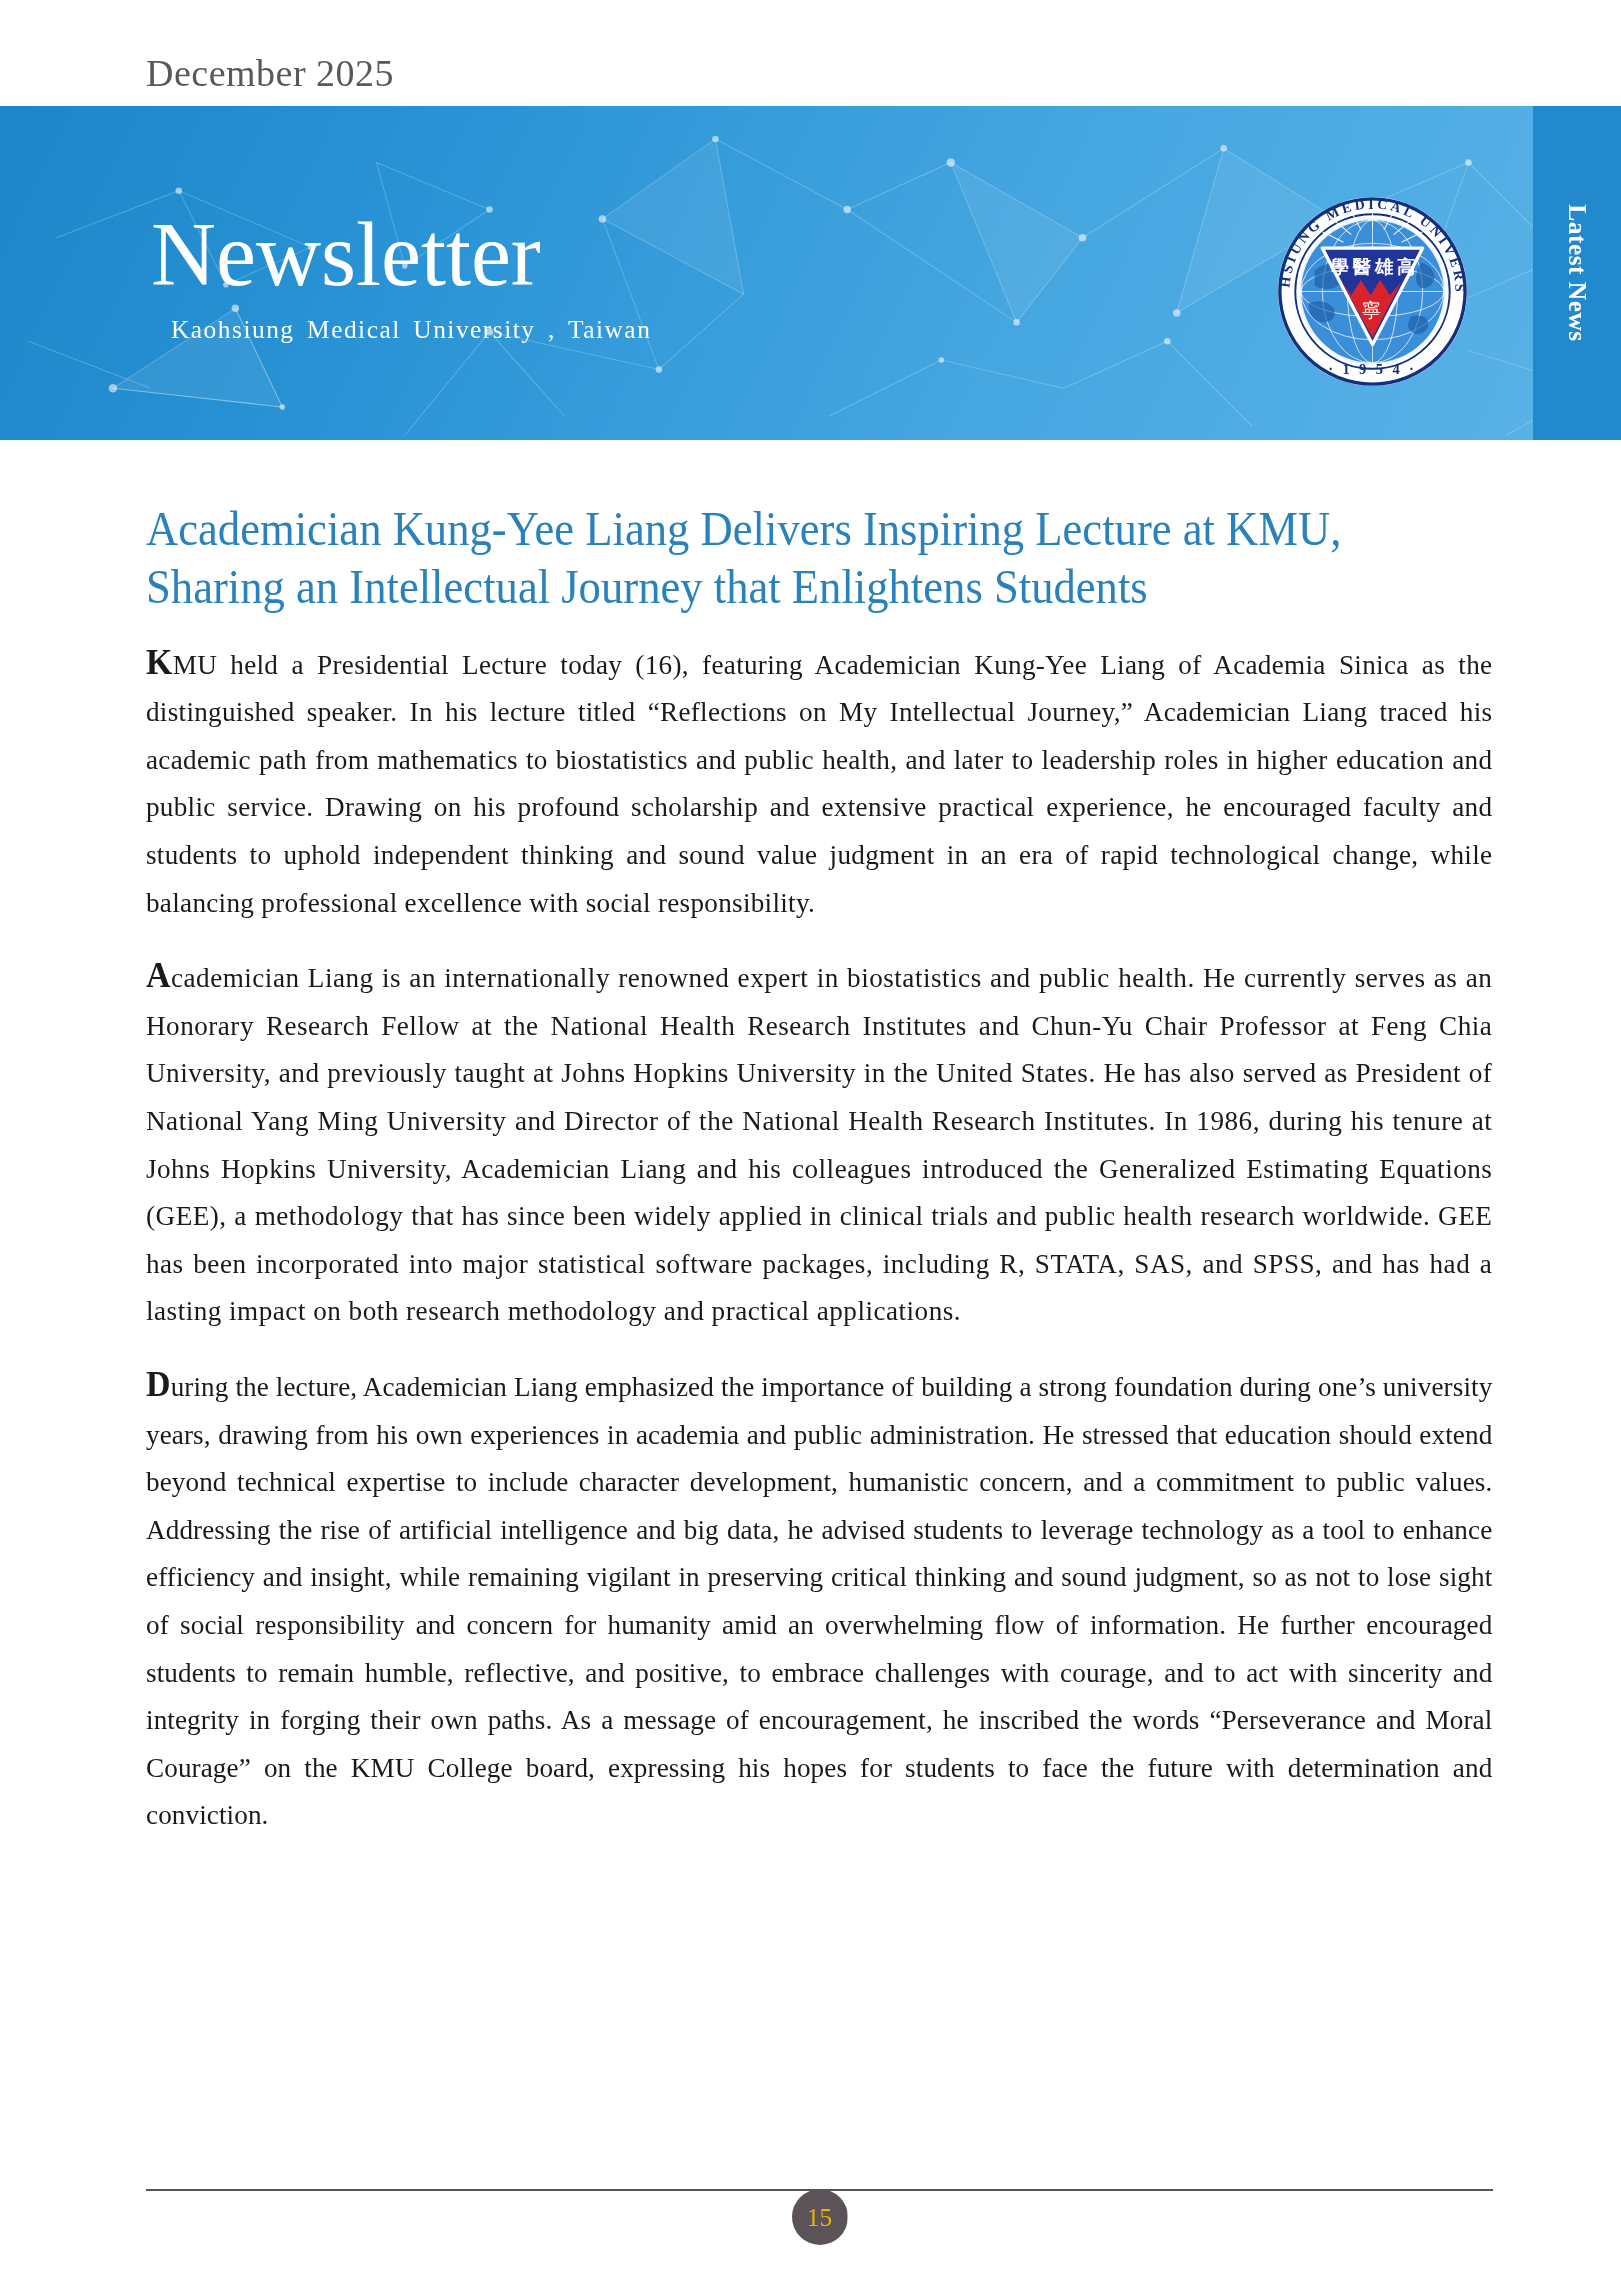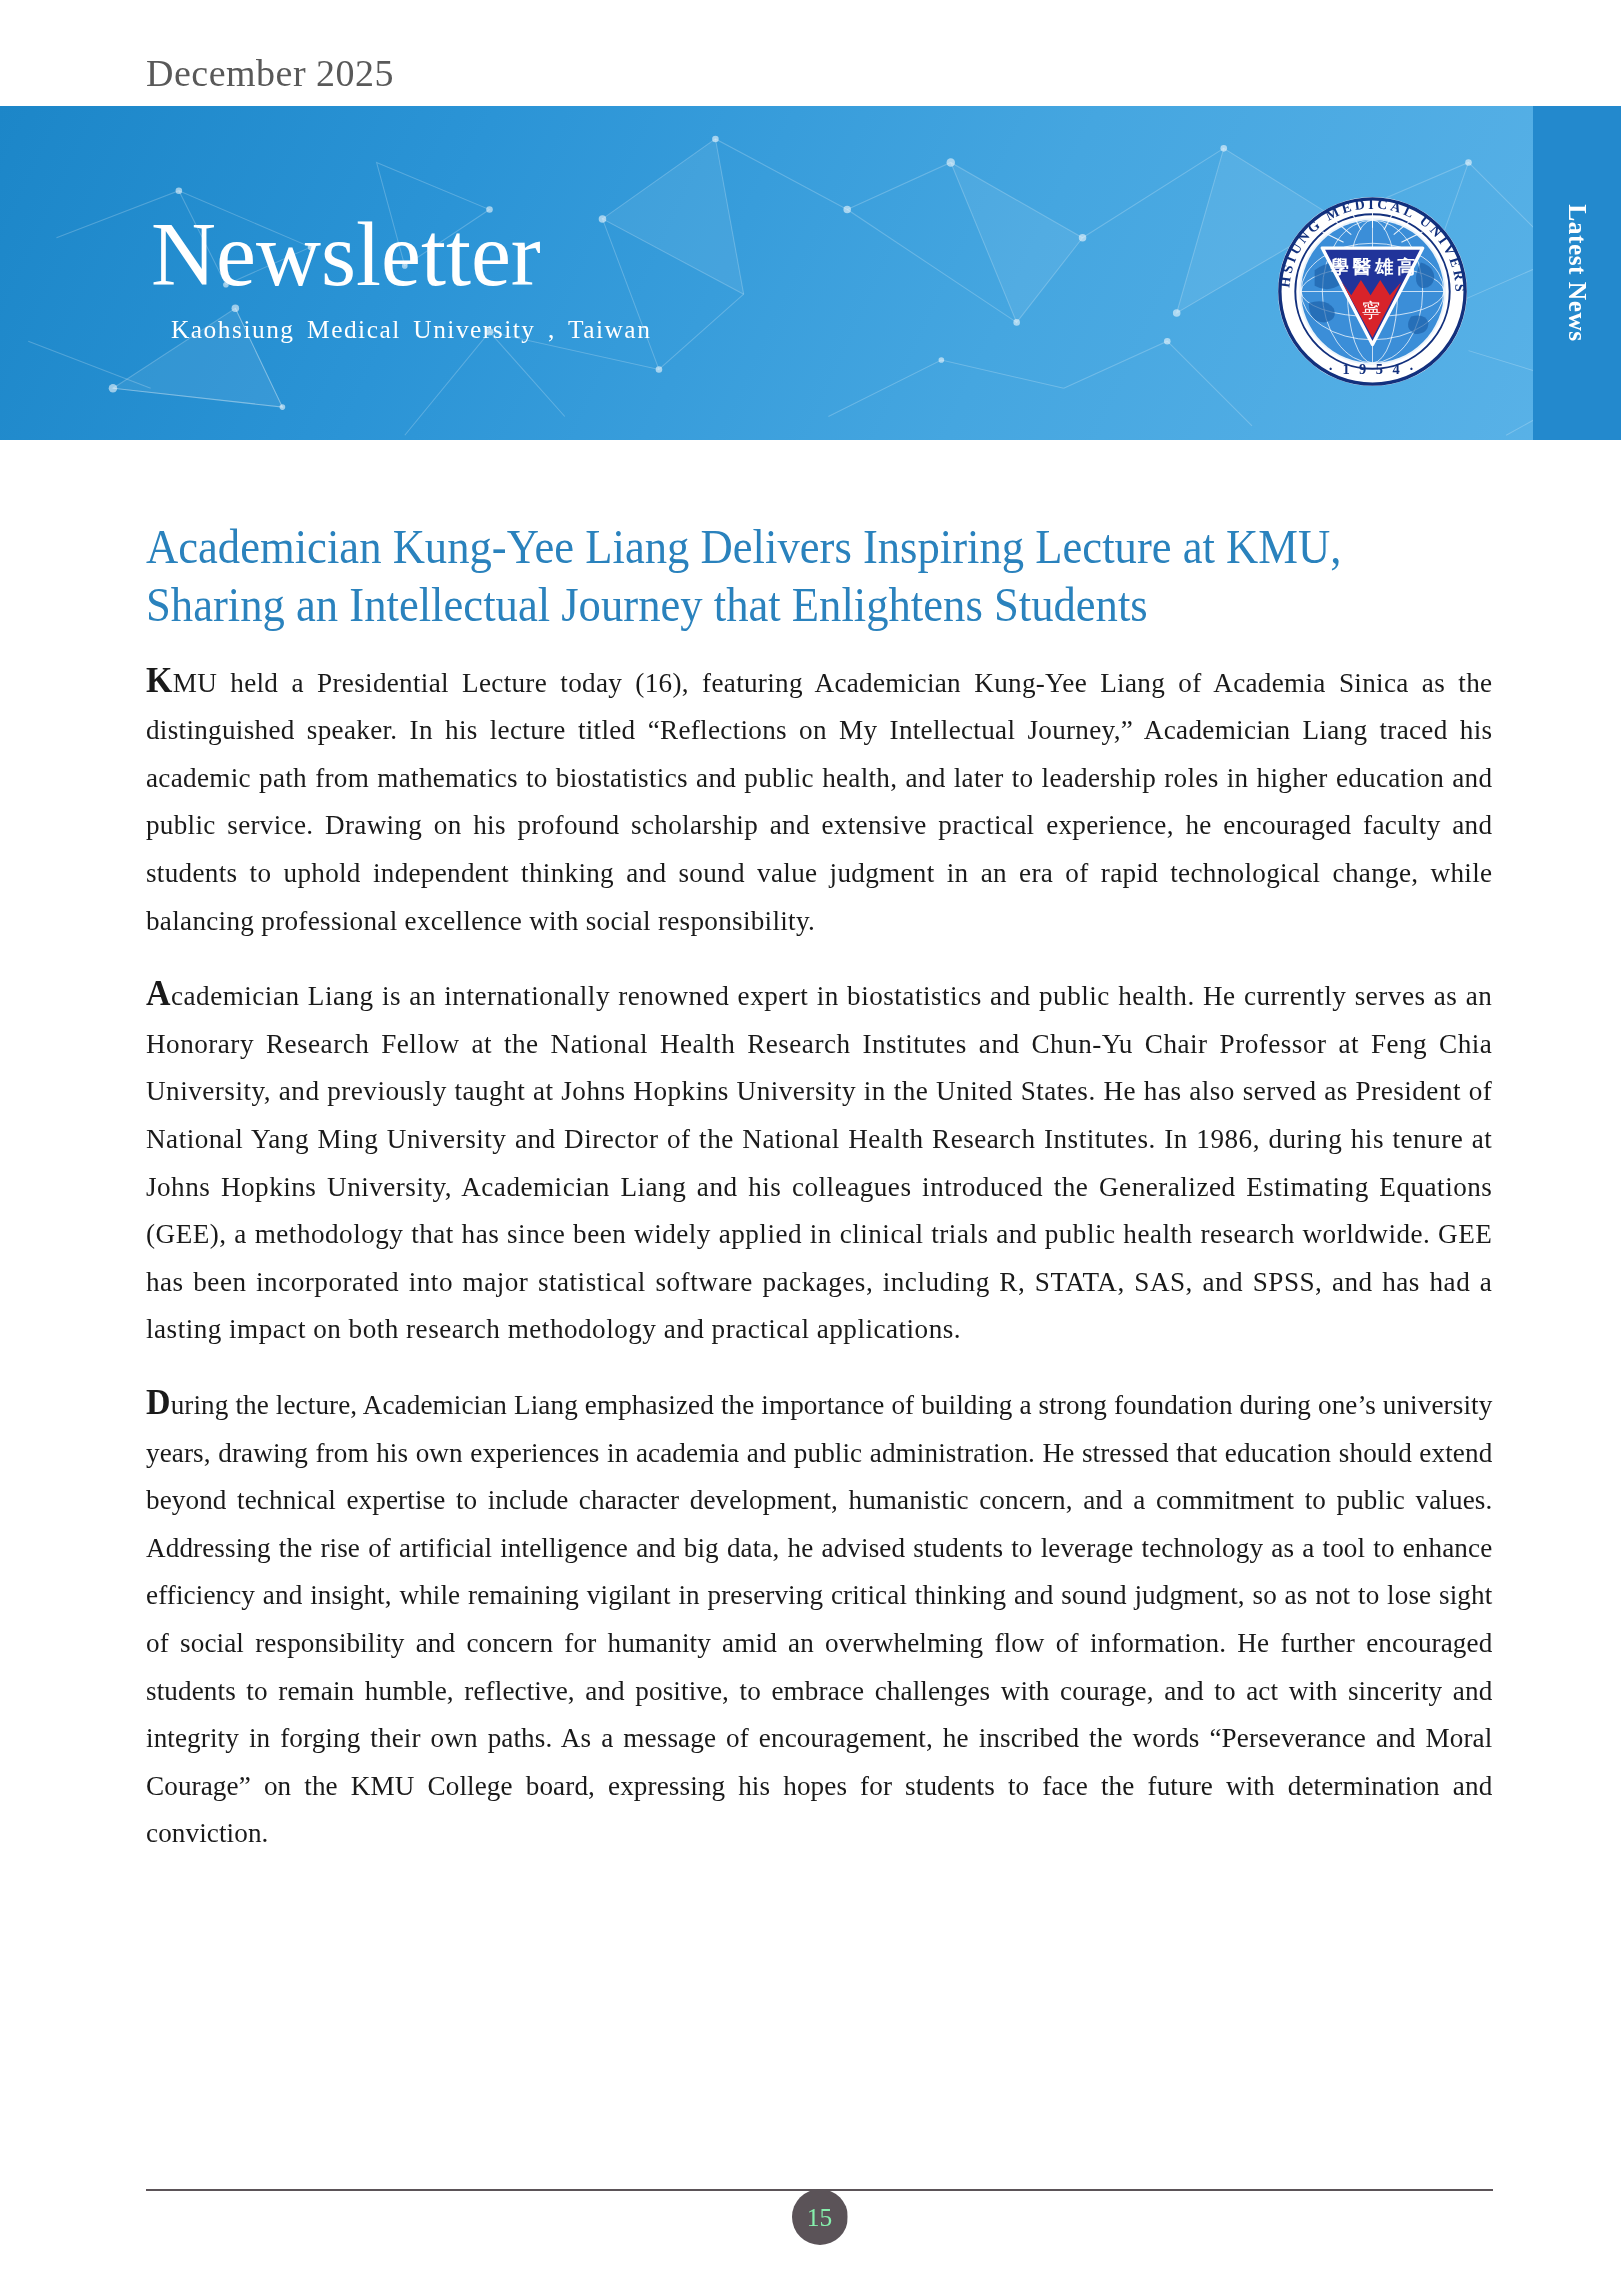--- a/index.html
+++ b/index.html
@@ -108,21 +108,21 @@
     font-size: 25.4px;
     font-weight: bold;
     letter-spacing: 0.5px;
     font-family: "Liberation Serif", "DejaVu Serif", serif;
   }
 
   
   .article {
     position: absolute;
     left: 146px;
-    top: 518px;
+    top: 500px;
     width: 1347px;
   }
   .headline {
     color: #2a82bd;
     font-size: 48px;
     line-height: 1.21;
     font-family: "Liberation Serif", "DejaVu Serif", serif;
     transform: scaleX(0.93);
     transform-origin: left top;
     width: 1445px;
@@ -168,21 +168,21 @@
   }
   .page-badge {
     position: absolute;
     left: 50%;
     top: 0;
     transform: translateX(-50%);
     width: 56px;
     height: 56px;
     border-radius: 50%;
     background: #5b5358;
-    color: #86efac;
+    color: #eab308;
     font-size: 25.4px;
     display: flex;
     align-items: center;
     justify-content: center;
     font-family: "Liberation Serif", "DejaVu Serif", serif;
     clip-path: inset(0 0 0 0);
   }
 </style>
 </head>
 <body>

